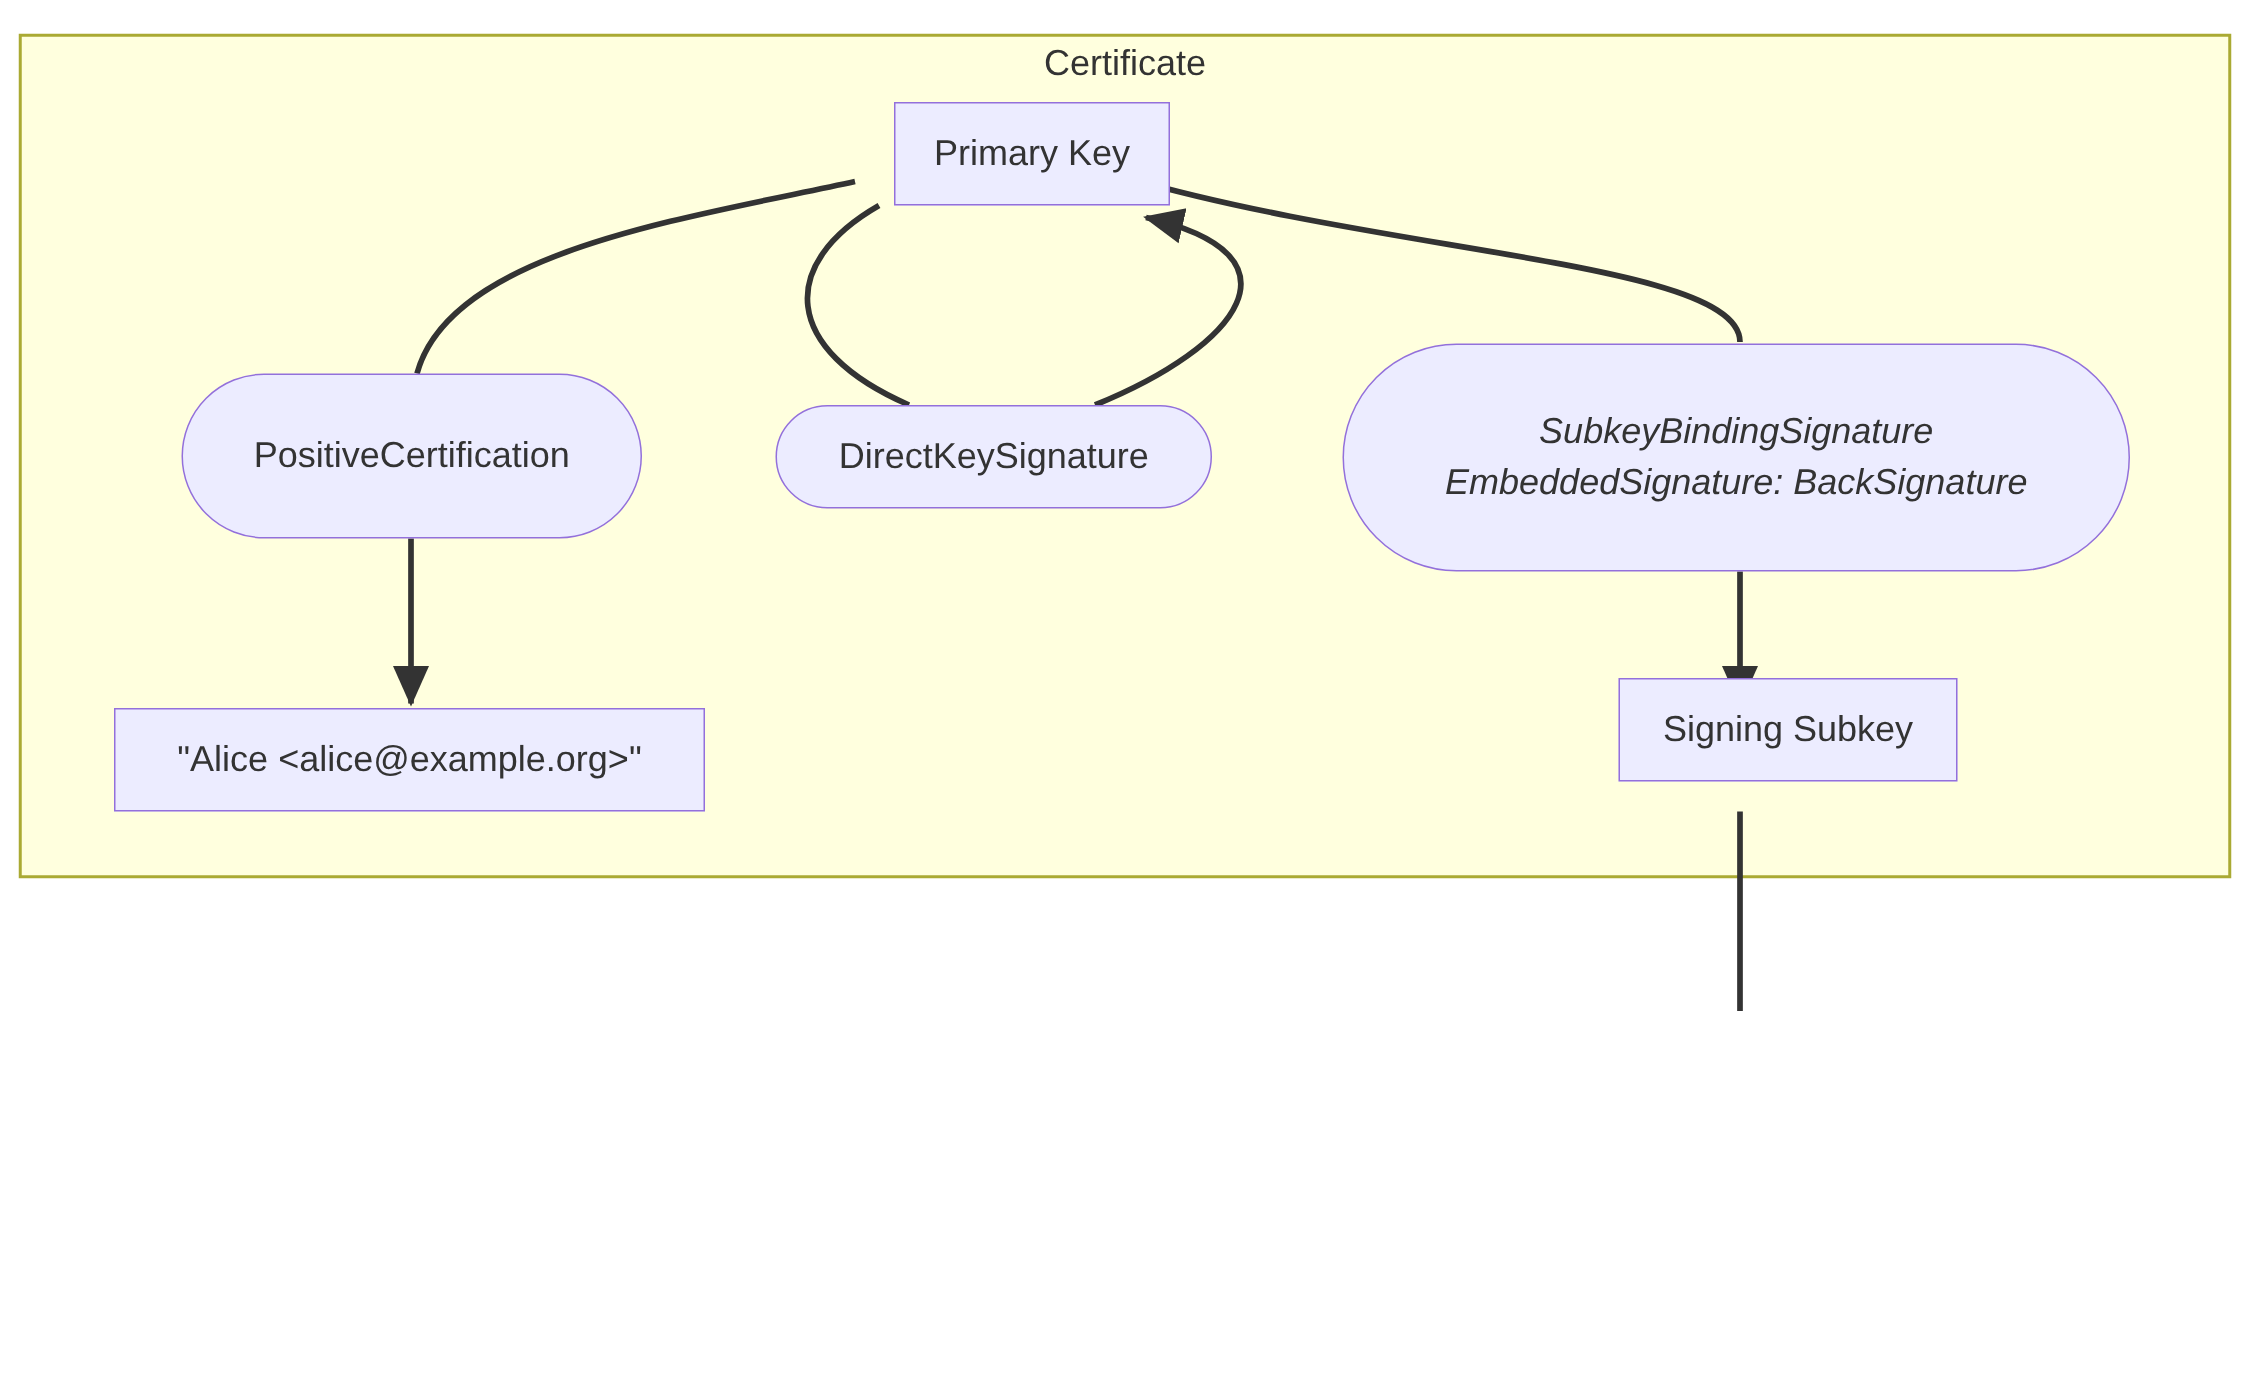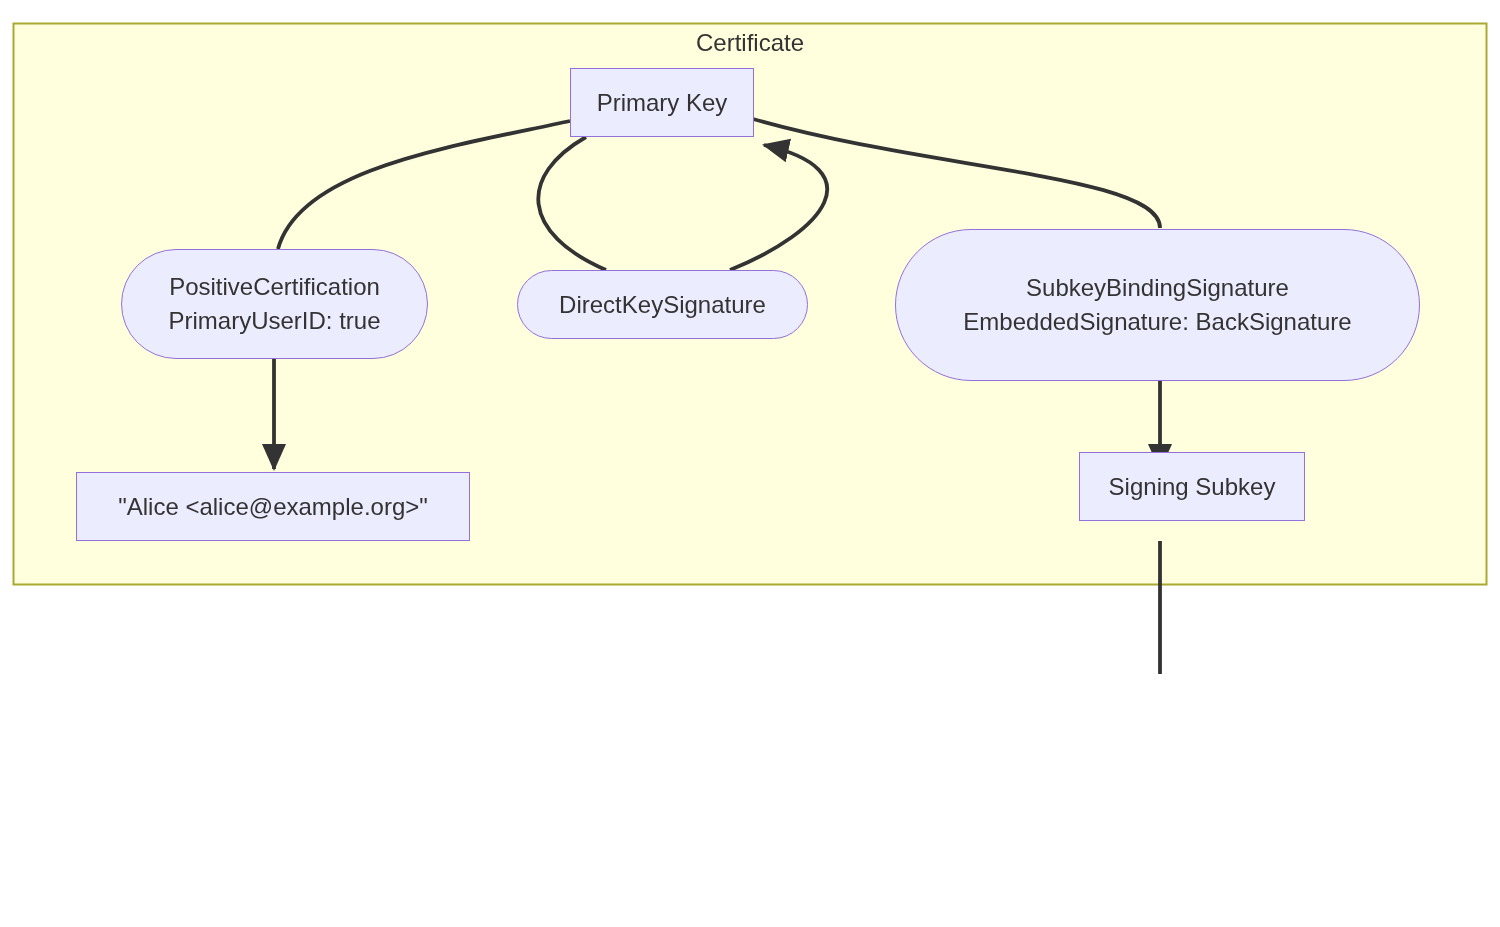--- a/index.html
+++ b/index.html
@@ -38,24 +38,24 @@
     background: #ECECFF;
     border: 1.5px solid #9370DB;
     color: #333333;
     font-size: 24px;
     line-height: 34px;
     text-align: center;
     white-space: nowrap;
   }
   .node span { display: block; }
   
-  #node-primary-key        { left: 570px;  top: 68px;  width: 184px; height: 69px; }
+  #node-primary-key        { left: 596px;  top: 68px;  width: 184px; height: 69px; }
   #node-positive-cert      { left: 121px;  top: 249px; width: 307px; height: 110px; border-radius: 55px; }
   #node-direct-key-sig     { left: 517px;  top: 270px; width: 291px; height: 69px;  border-radius: 35px; }
-  #node-subkey-binding-sig { left: 895px;  top: 229px; width: 525px; height: 152px; border-radius: 76px; }
+  #node-subkey-binding-sig { left: 895px;  top: 229px; width: 525px; height: 152px; border-radius: 76px; font-style: italic; }
   #node-user-id            { left: 76px;   top: 472px; width: 394px; height: 69px; }
   #node-signing-subkey     { left: 1047px; top: 452px; width: 226px; height: 69px; margin-left: 32px; }
   #node-data-signature     { left: 1043px; top: 675px; width: 235px; height: 70px;  border-radius: 35px; }
   #node-data               { left: 1116px; top: 833px; width: 88px;  height: 70px;  border-radius: 10px; }
 </style>
 </head>
 <body>
 
 <div class="canvas">
 
@@ -86,21 +86,20 @@
   </svg>
 
   <div class="subgraph-title">Certificate</div>
 
   <div class="node" id="node-primary-key">
     <span>Primary Key</span>
   </div>
 
   <div class="node" id="node-positive-cert">
     <span>PositiveCertification</span>
-    <span>PrimaryUserID: true</span>
   </div>
 
   <div class="node" id="node-direct-key-sig">
     <span>DirectKeySignature</span>
   </div>
 
   <div class="node" id="node-subkey-binding-sig">
     <span>SubkeyBindingSignature</span>
     <span>EmbeddedSignature: BackSignature</span>
   </div>

